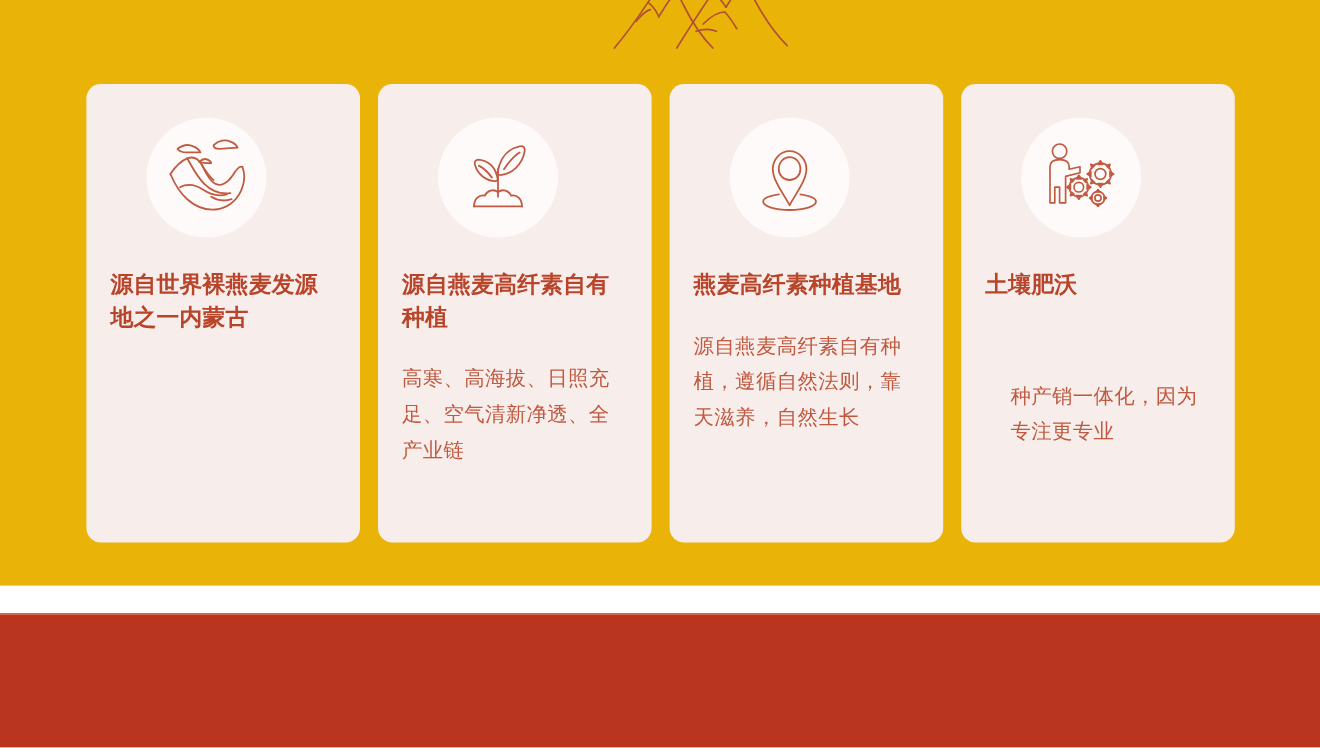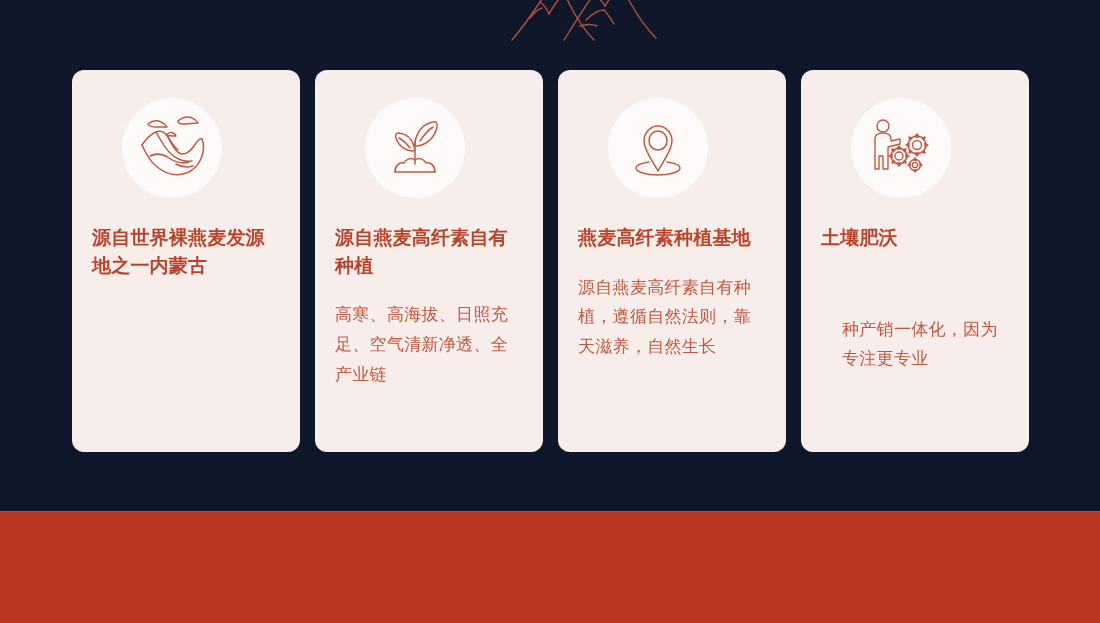--- a/index.html
+++ b/index.html
@@ -4,22 +4,22 @@
 <style>
   * { margin:0; padding:0; box-sizing:border-box; }
   html, body {
     width:1100px; height:623px;
     background:#ffffff;
     font-family:"Liberation Sans", "DejaVu Sans", sans-serif;
     overflow:hidden;
   }
   #page {
     position:relative;
-    width:1100px; height:622px;
-    background:#0f172a;
+    width:1100px; height:488px;
+    background:#eab308;
   }
 
   
   .mountain-deco {
     position:absolute;
     left:494px; top:-36px;
     width:170px; height:80px;
     pointer-events:none;
   }
   .mountain-deco svg { display:block; width:100%; height:100%; }
@@ -59,21 +59,20 @@
     font-weight:bold;
     color:#B8442A;
     letter-spacing:0.2px;
   }
   .card-body {
     margin-top:22px;
     font-size:17px;
     line-height:1.75;
     color:#C0593F;
     letter-spacing:0.3px;
-    font-family:Liberation Mono, monospace;
   }
   .card.spaced .card-body { margin-top:64px;margin-left:21px; }
 
   
   .red-band {
     position:absolute;
     left:0; top:512px;
     width:1100px; height:111px;
     background:#B9351F;
   }

